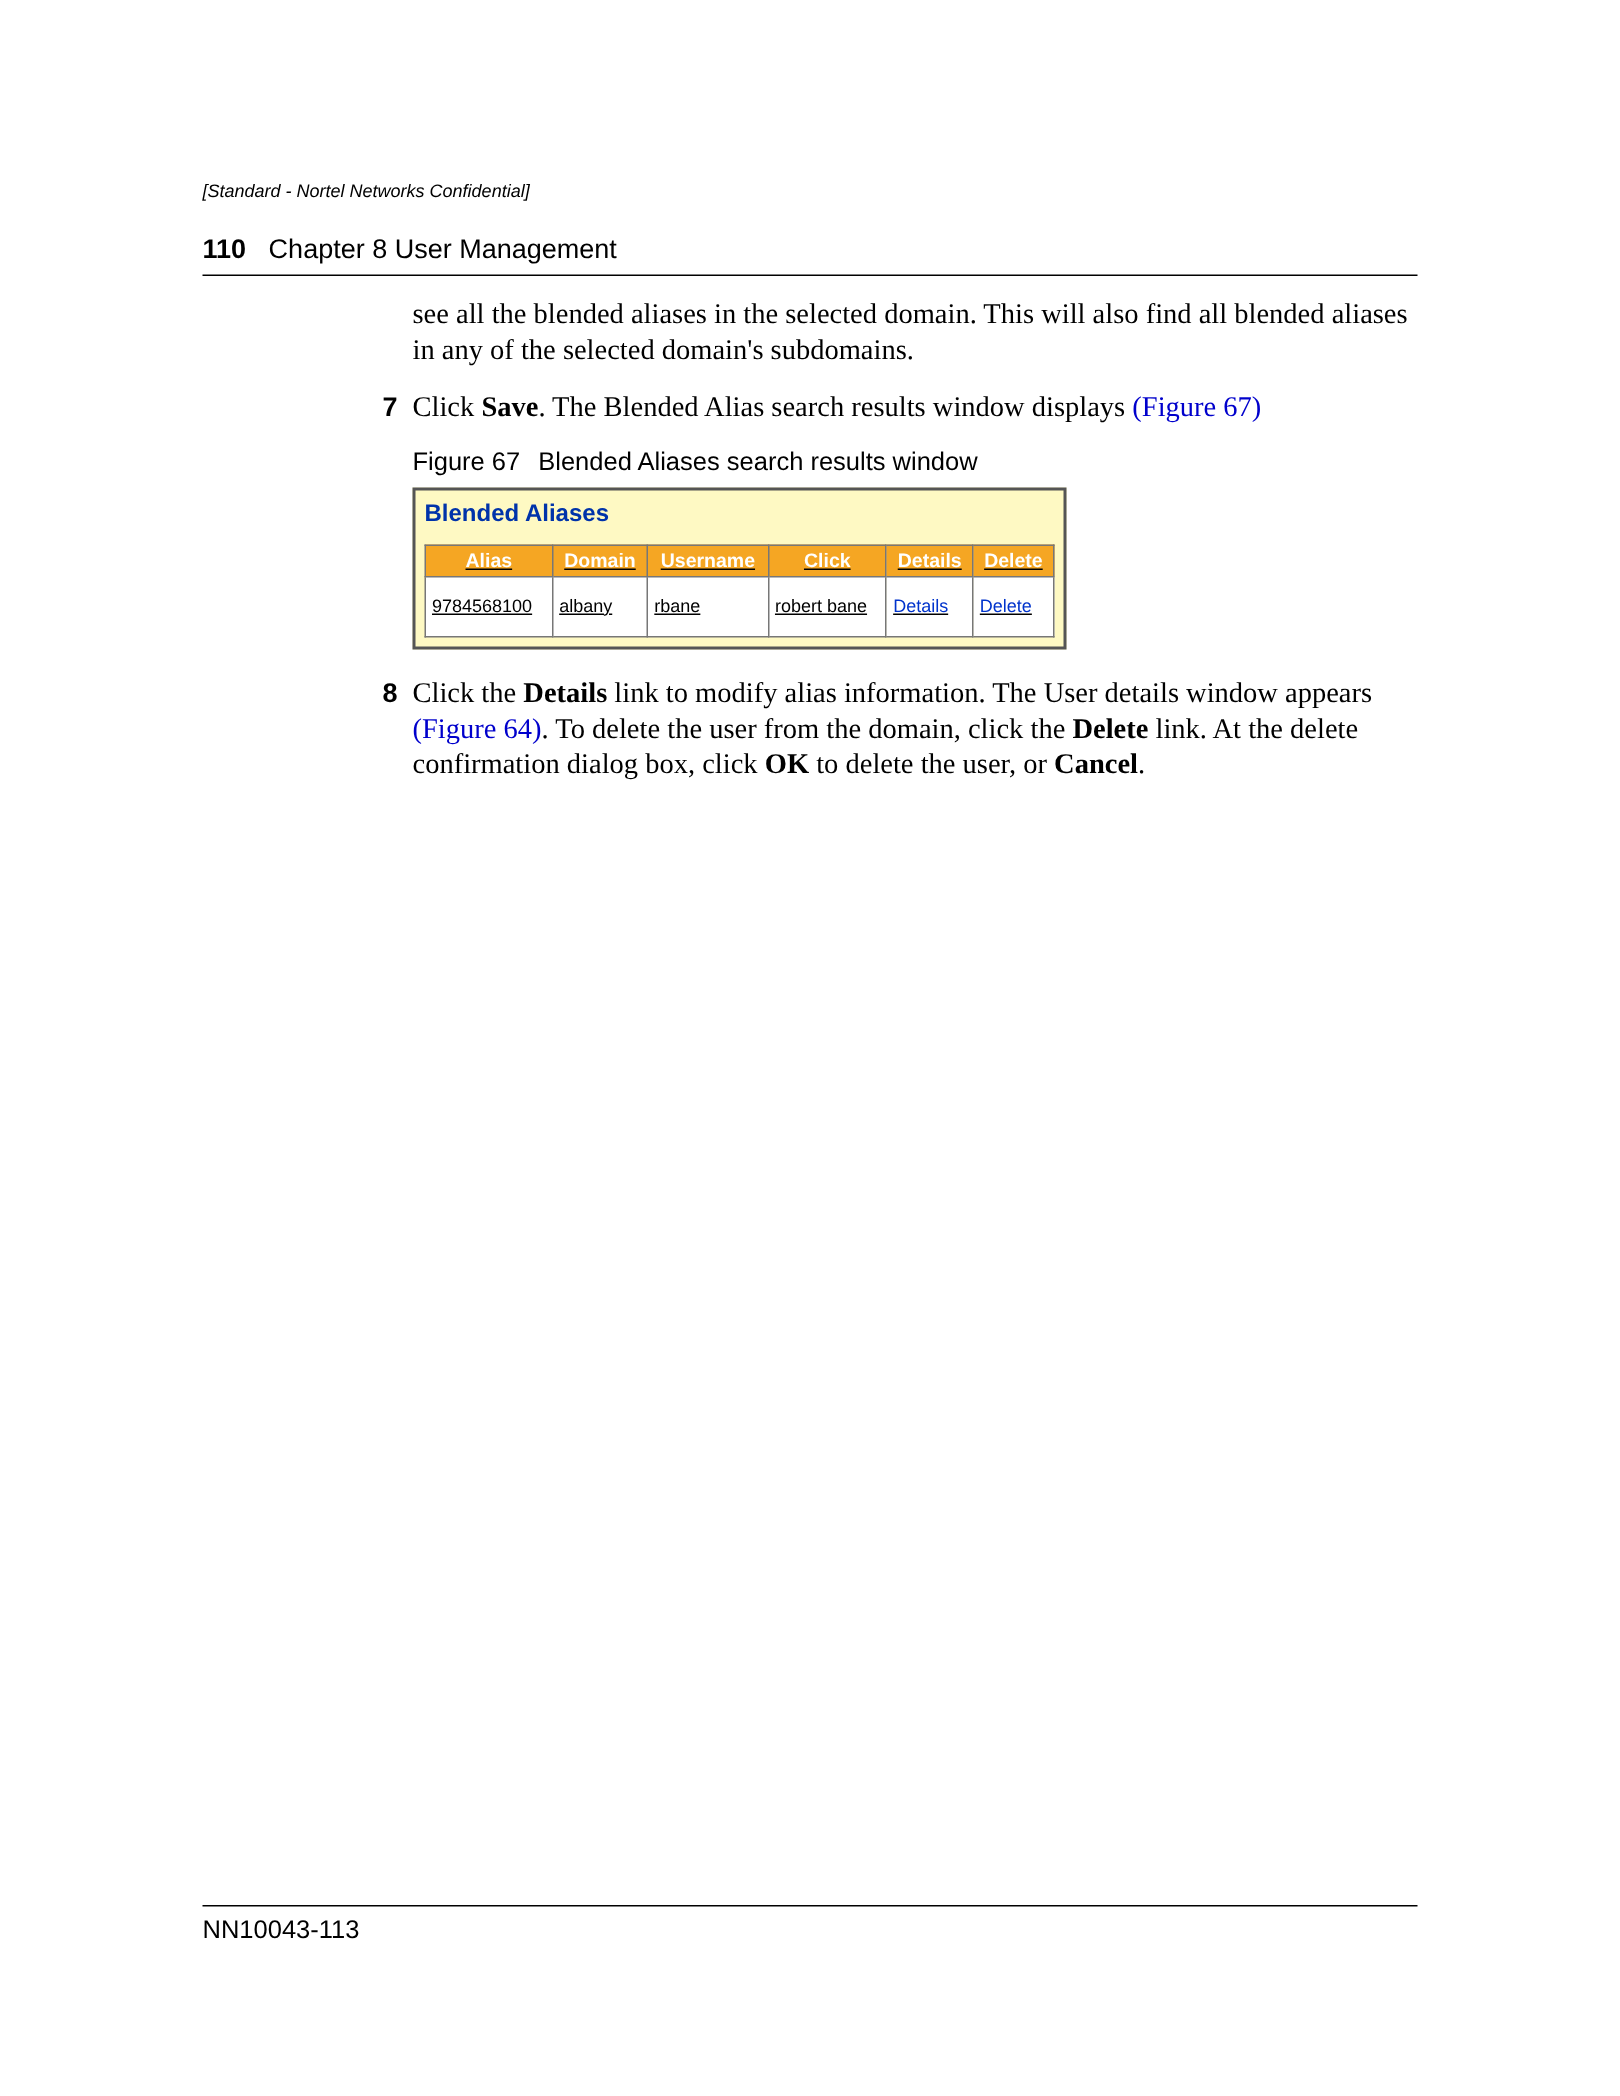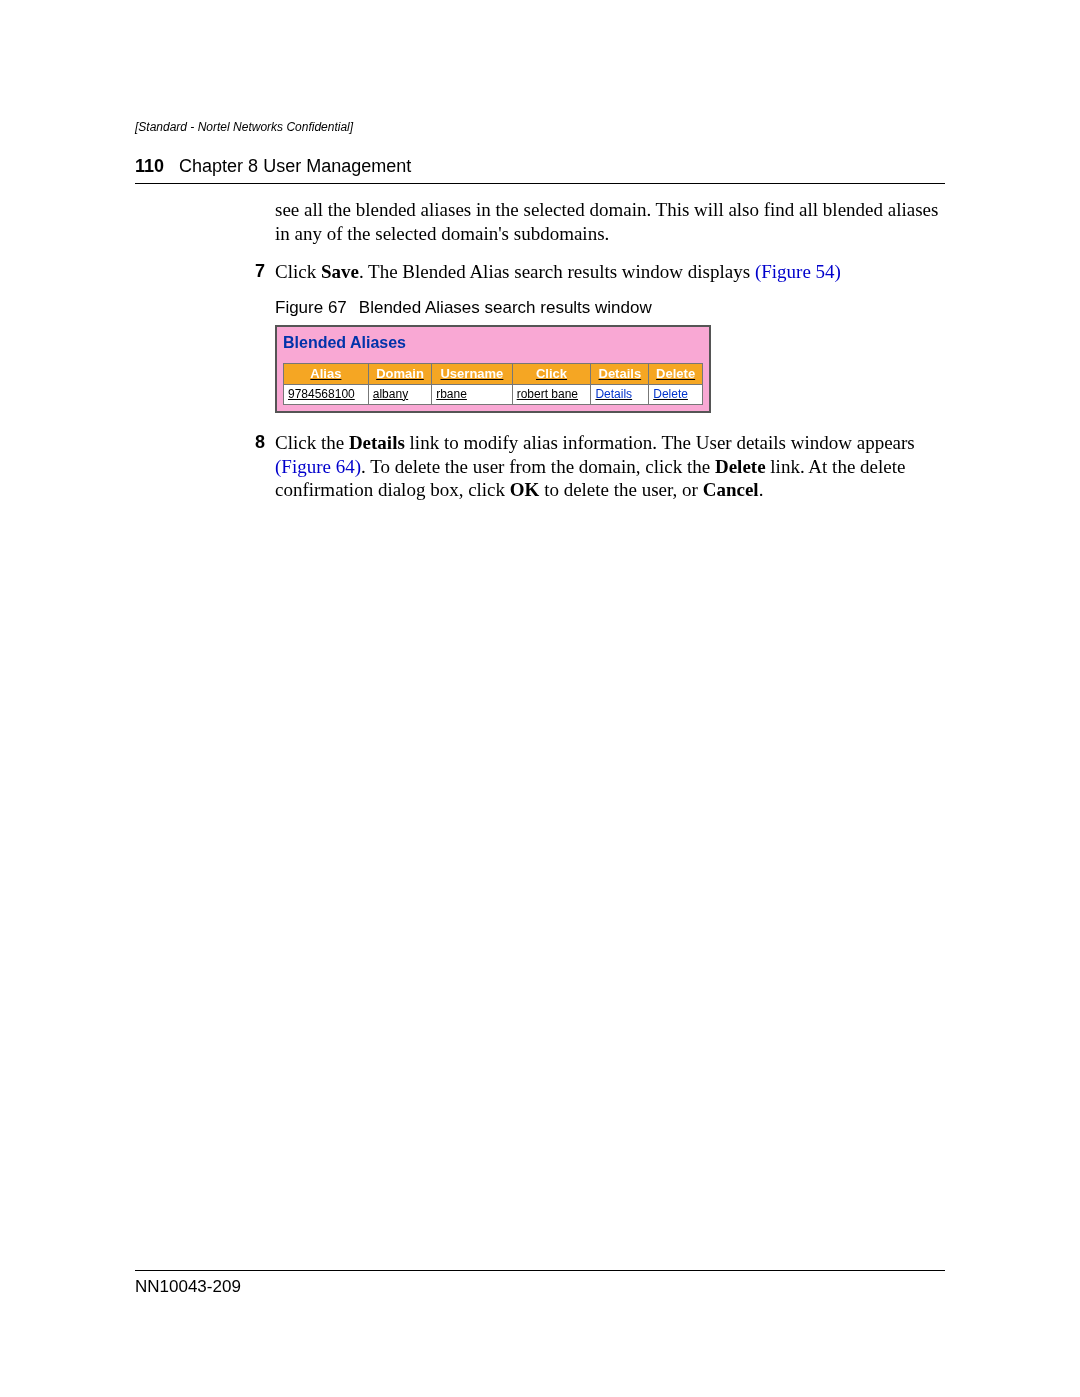--- a/index.html
+++ b/index.html
@@ -63,21 +63,21 @@
     margin-bottom: 6px;
   }
   .fig-caption .figlabel { font-weight: normal; margin-right: 12px;}
   
   .shotbox {
     border: 2px solid #555;
     width: 432px;
     padding: 0;
     margin-bottom: 18px;
     font-family: Arial, Helvetica, sans-serif;
-    background: #f9a8d4;
+    background: #fef9c3;
   }
   .shot-title {
     color: #0033aa;
     font-weight: bold;
     font-size: 16px;
     padding: 6px 6px 10px 6px;
   }
   .shot-table-wrap { padding: 0 6px 6px 6px; }
   table.shot {
     border-collapse: collapse;
@@ -91,21 +91,21 @@
     color: #fff;
     font-weight: bold;
     border: 1px solid #777;
     padding: 2px 4px;
     text-align: center;
     font-size: 13px;
     white-space: nowrap;
   }
   table.shot td {
     border: 1px solid #777;
-    padding: 2px 4px;
+    padding: 12px 4px;
     font-size: 12px;
     background: #fff;
   }
   table.shot td.link { color: #0033cc; }
   .footer {
     position: absolute;
     left: 135px;
     width: 810px;
     bottom: 100px;
   }
@@ -125,21 +125,21 @@
     <span class="pgnum">110</span>
     <span>&nbsp;&nbsp;</span><span>Chapter 8  User Management</span>
   </div>
 
   <div class="body">
     <div class="para">see all the blended aliases in the selected domain. This will also find all blended aliases in any of the selected domain's subdomains.</div>
 
     <div class="step">
       <div class="num">7</div>
       <div class="txt">
-        <span>Click </span><span class="bold">Save</span><span>. The Blended Alias search results window displays </span><span class="xref">(Figure 54)</span>
+        <span>Click </span><span class="bold">Save</span><span>. The Blended Alias search results window displays </span><span class="xref">(Figure 67)</span>
       </div>
     </div>
 
     <div class="fig-caption">
       <span class="figlabel">Figure 67</span><span>Blended Aliases search results window</span>
     </div>
 
     <div class="shotbox">
       <div class="shot-title">Blended Aliases</div>
       <div class="shot-table-wrap">
@@ -170,14 +170,14 @@
       <div class="num">8</div>
       <div class="txt">
         <span>Click the </span><span class="bold">Details</span><span> link to modify alias information. The User details window appears </span><span class="xref">(Figure 64)</span><span>. To delete the user from the domain, click the </span><span class="bold">Delete</span><span> link. At the delete confirmation dialog box, click </span><span class="bold">OK</span><span> to delete the user, or </span><span class="bold">Cancel</span><span>.</span>
       </div>
     </div>
 
   </div>
 </div>
 
 <div class="footer">
-  <div class="footer-line">NN10043-209</div>
+  <div class="footer-line">NN10043-113</div>
 </div>
 
 </body></html>

